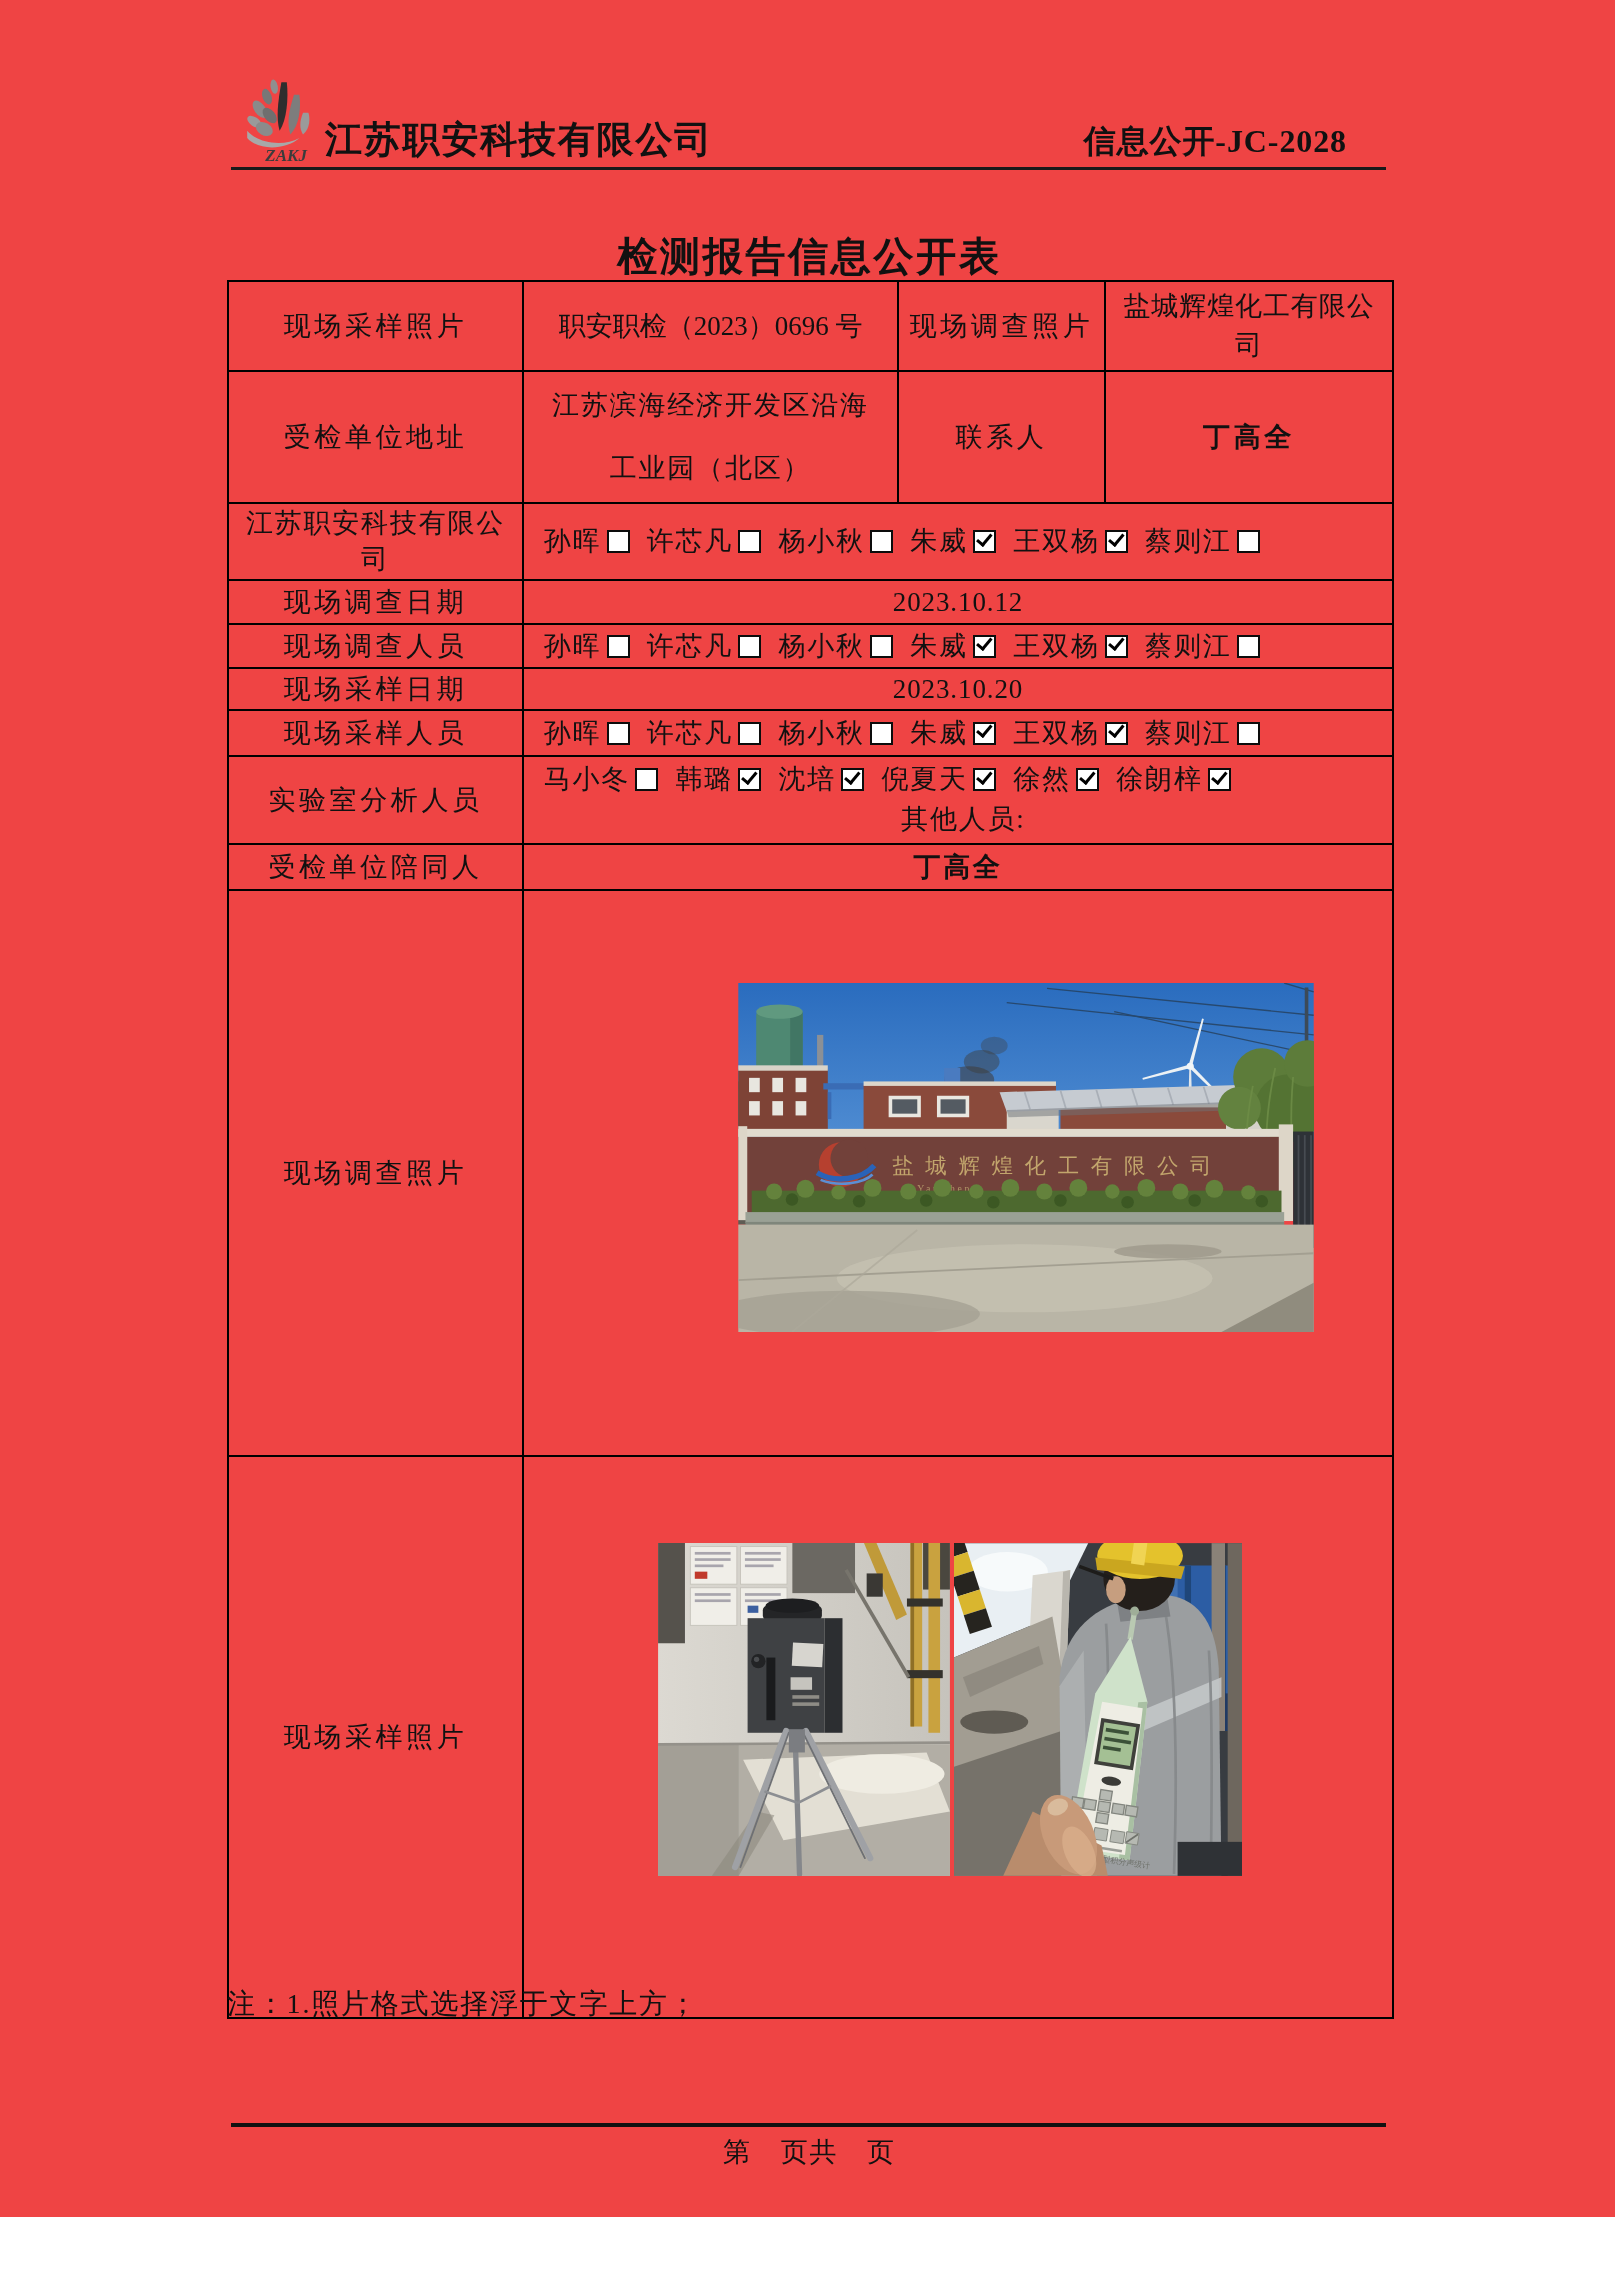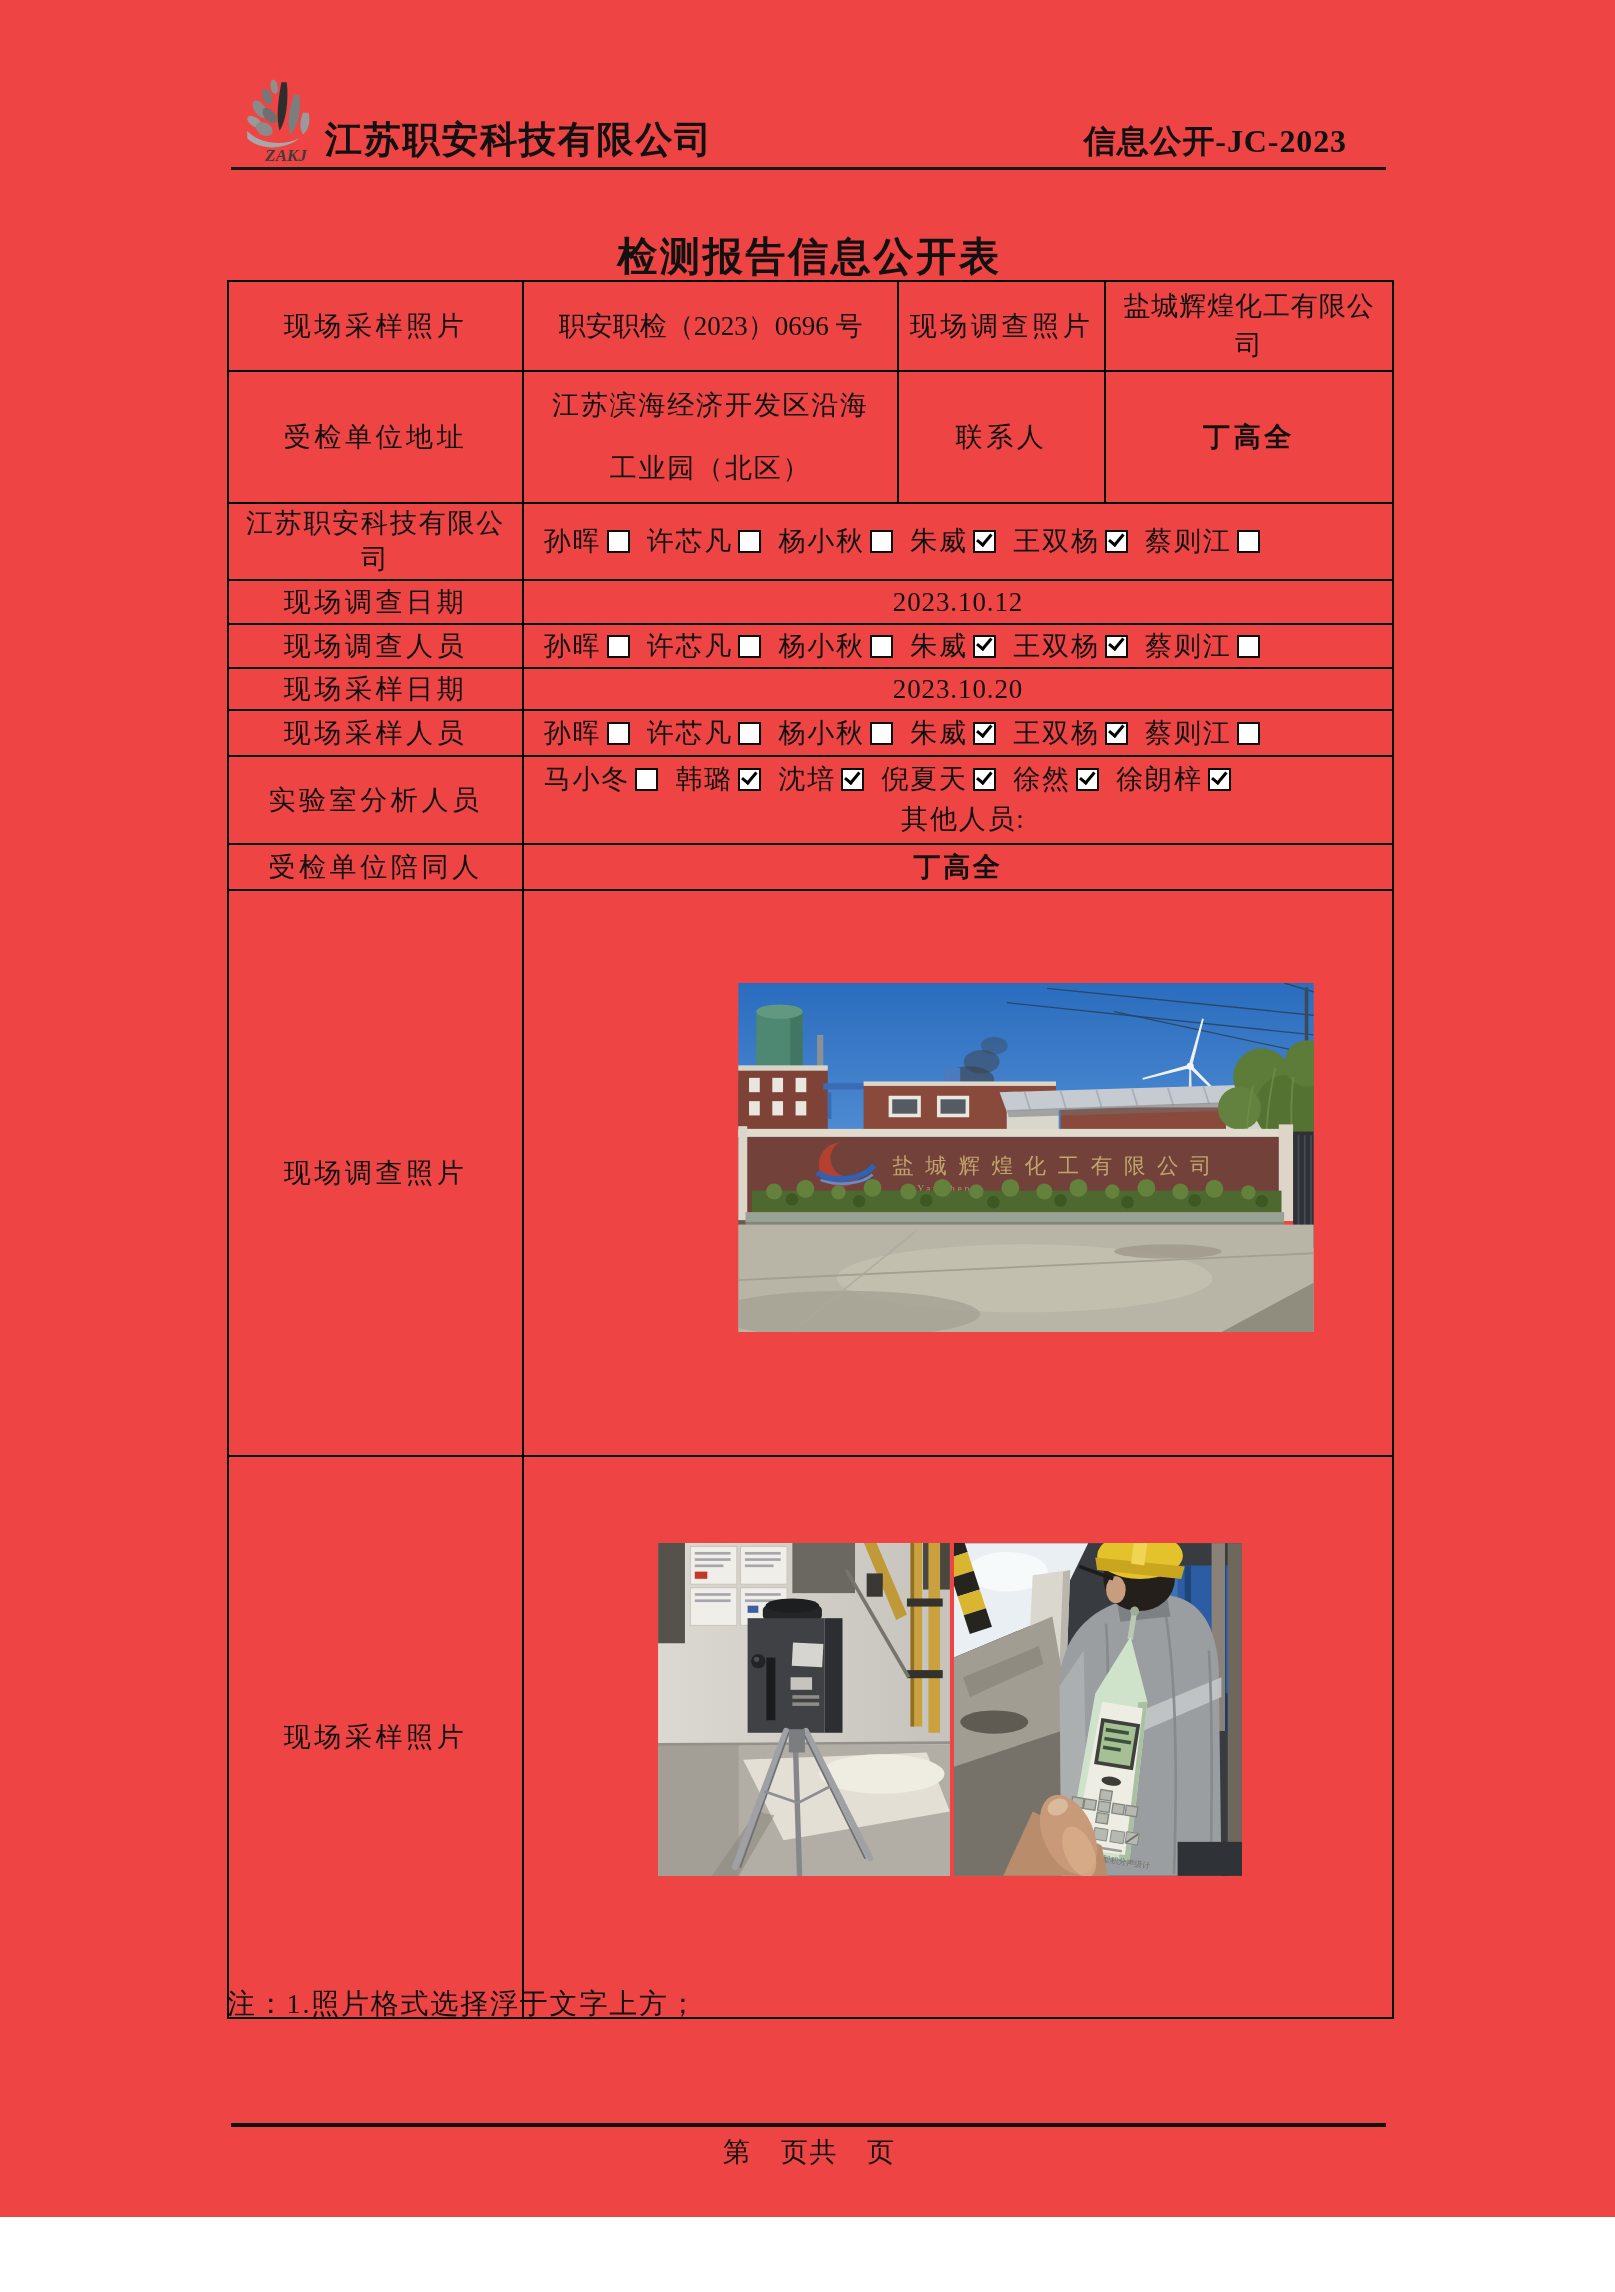--- a/index.html
+++ b/index.html
@@ -63,21 +63,21 @@
       <ellipse cx="33" cy="45" rx="6" ry="10" fill="#6f6f6f" transform="rotate(-40 33 45)"></ellipse>
       <ellipse cx="27" cy="60" rx="7" ry="10" fill="#8b8b8b" transform="rotate(-60 27 60)"></ellipse>
       <path d="M46 8 C42 30 40 48 44 62 C52 50 54 26 52 8 Z" fill="#2e2e2e"></path>
       <path d="M60 22 C54 40 52 54 56 66 C66 56 68 36 66 22 Z" fill="#7d7d7d"></path>
       <path d="M70 42 C66 52 66 60 70 66 C78 60 78 48 76 42 Z" fill="#9a9a9a"></path>
       <path d="M8 62 C20 76 48 80 66 70 C50 84 20 84 8 70 Z" fill="#a8a8a8"></path>
     </g>
     <text x="28" y="96" font-size="19" font-style="italic" font-weight="bold" fill="#3c3c3c">ZAKJ</text>
   </svg>
   <div class="company-name">江苏职安科技有限公司</div>
-  <div class="doc-code">信息公开-JC-2023</div>
+  <div class="doc-code">信息公开-JC-2028</div>
   <div class="header-rule"></div>
 
   <div class="page-title">检测报告信息公开表</div>
 
   <table class="main">
     <colgroup>
         <col style="width:295px">
         <col style="width:375px">
         <col style="width:207px">
         <col style="width:288px">

